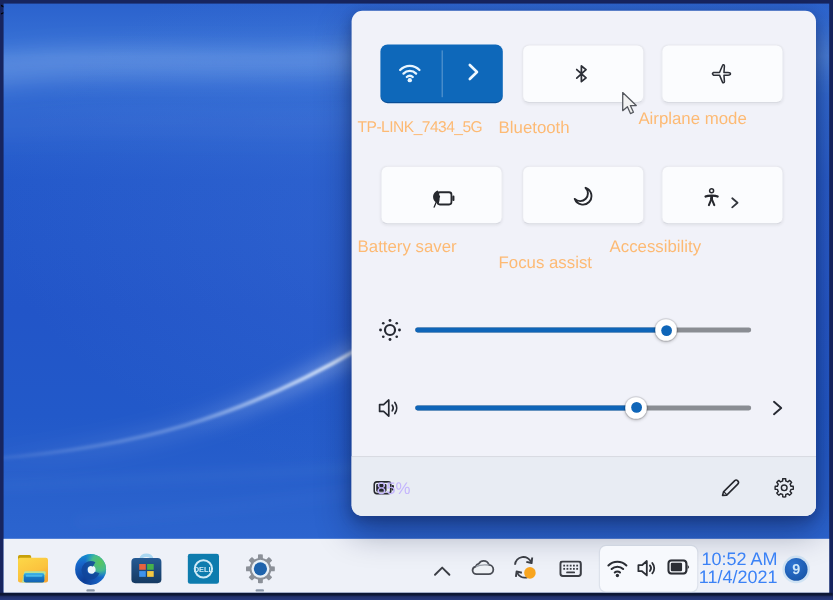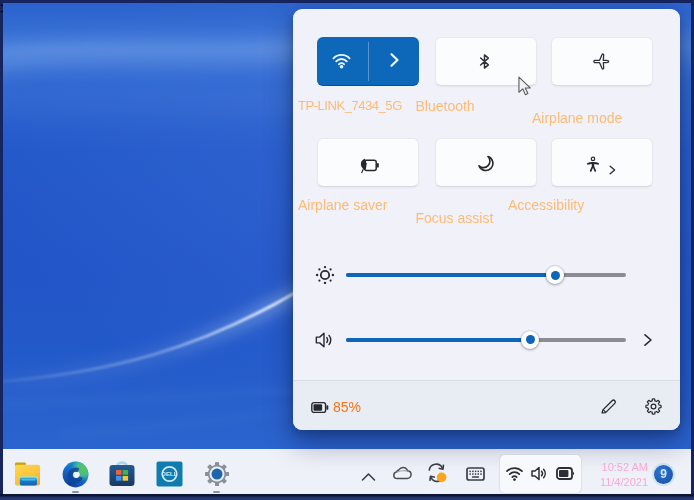--- a/index.html
+++ b/index.html
@@ -96,21 +96,21 @@
 <div class="qbtn" style="left:551px;top:37px"></div>
 <div class="abs ctr" style="left:592px;top:52px;width:19px;height:19px">
  <svg width="19" height="19" viewBox="0 0 20 20">
   <path d="M2.6 8.8 H8.0 L10.6 2.7 C11.0 1.7 12.4 2.0 12.3 3.1 L11.9 8.8 H15.4 C16.8 8.8 17.6 9.4 17.6 10 C17.6 10.6 16.8 11.2 15.4 11.2 H11.9 L12.3 16.9 C12.4 18.0 11.0 18.3 10.6 17.3 L8.0 11.2 H2.6 L1.8 10 Z" fill="none" stroke="#2c2f37" stroke-width="1.35" stroke-linejoin="round"></path>
  </svg>
 </div>
 
 
 <div class="qlabel" style="left:298px;top:98px;font-size:13px;letter-spacing:-0.45px">TP-LINK_7434_5G</div>
 <div class="qlabel" style="left:415.5px;top:98px">Bluetooth</div>
-<div class="qlabel" style="left:532px;top:110px">Airplane mode</div>
+<div class="qlabel" style="left:532px;top:90px">Airplane mode</div>
 
 
 <div class="qbtn" style="left:317px;top:138px"></div>
 <div class="abs ctr" style="left:357px;top:155px;width:22px;height:20px">
  <svg width="21" height="17" viewBox="0 0 21 17">
   <rect x="6.6" y="3.2" width="11.6" height="10.2" rx="2" fill="none" stroke="#26282e" stroke-width="1.5"></rect>
   <rect x="18.9" y="6" width="1.9" height="4.6" rx="0.9" fill="#26282e"></rect>
   <path d="M6.9 1.8 C3.5 2.7 1.9 6.4 3.5 9.7 C4.4 11.4 6 12.5 7.7 12.4 C8.9 8.9 8.5 4.5 6.9 1.8 Z" fill="#26282e"></path>
   <path d="M3.8 15.6 C5 12.2 6.3 9.4 8.2 6.6" fill="none" stroke="#26282e" stroke-width="1.15" stroke-linecap="round"></path>
  </svg>
@@ -132,21 +132,21 @@
  </svg>
 </div>
 &gt;
 <div class="abs" style="left:609px;top:160.5px">
  <svg width="7" height="10" viewBox="0 0 7 10">
       <path d="M1.2 1.2 L5.6 5 L1.2 8.8" fill="none" stroke="#33363d" stroke-width="1.5" stroke-linecap="round" stroke-linejoin="round"></path>
     </svg>
 </div>
 
 
-<div class="qlabel" style="left:298px;top:197px">Airplane saver</div>
+<div class="qlabel" style="left:298px;top:197px">Battery saver</div>
 <div class="qlabel" style="left:415.5px;top:210px">Focus assist</div>
 <div class="qlabel" style="left:508px;top:197px">Accessibility</div>
 
 
 <div class="abs" style="left:315px;top:265px">
  <svg width="20" height="20" viewBox="0 0 20 20">
   <circle cx="10" cy="10" r="4.2" fill="none" stroke="#272a33" stroke-width="1.8"></circle>
   <g fill="#272a33">
    <circle cx="10" cy="2.1" r="1.2"></circle>
         <circle cx="10" cy="17.9" r="1.2"></circle>
@@ -185,21 +185,21 @@
 </div>
 
 
 <div class="abs" style="left:311px;top:400px">
  <svg width="18" height="13" viewBox="0 0 18 13">
   <rect x="0.8" y="1.6" width="13.8" height="9.8" rx="2.2" fill="none" stroke="#26282e" stroke-width="1.4"></rect>
   <rect x="2.5" y="3.3" width="8.6" height="6.4" rx="0.9" fill="#26282e"></rect>
   <rect x="15.4" y="4.2" width="1.9" height="4.6" rx="0.9" fill="#26282e"></rect>
  </svg>
 </div>
-<div class="abs" style="left:333px;top:399px;font-size:14px;color:#f97316">85%</div>
+<div class="abs" style="left:314px;top:399px;font-size:14px;color:#c4b5fd">85%</div>
 <div class="abs" style="left:599px;top:397px">
  <svg width="19" height="19" viewBox="0 0 19 19">
   <path d="M3.1 15.9 L3.9 12.9 L13.1 3.7 A 1.9 1.9 0 0 1 15.8 6.4 L6.6 15.6 L3.1 15.9 Z" fill="none" stroke="#26282e" stroke-width="1.3" stroke-linejoin="round"></path>
   <path d="M4.1 12.7 L6.8 15.4" fill="none" stroke="#26282e" stroke-width="1.1"></path>
  </svg>
 </div>
 <div class="abs" style="left:644px;top:397px">
  <svg width="19" height="19" viewBox="0 0 24 24">
   <path d="M10.42 2.53 A9.60 9.60 0 0 1 13.58 2.53 L13.65 4.89 A7.30 7.30 0 0 1 15.86 5.81 L17.58 4.19 A9.60 9.60 0 0 1 19.81 6.42 L18.19 8.14 A7.30 7.30 0 0 1 19.11 10.35 L21.47 10.42 A9.60 9.60 0 0 1 21.47 13.58 L19.11 13.65 A7.30 7.30 0 0 1 18.19 15.86 L19.81 17.58 A9.60 9.60 0 0 1 17.58 19.81 L15.86 18.19 A7.30 7.30 0 0 1 13.65 19.11 L13.58 21.47 A9.60 9.60 0 0 1 10.42 21.47 L10.35 19.11 A7.30 7.30 0 0 1 8.14 18.19 L6.42 19.81 A9.60 9.60 0 0 1 4.19 17.58 L5.81 15.86 A7.30 7.30 0 0 1 4.89 13.65 L2.53 13.58 A9.60 9.60 0 0 1 2.53 10.42 L4.89 10.35 A7.30 7.30 0 0 1 5.81 8.14 L4.19 6.42 A9.60 9.60 0 0 1 6.42 4.19 L8.14 5.81 A7.30 7.30 0 0 1 10.35 4.89 Z" fill="none" stroke="#26282e" stroke-width="1.5" stroke-linejoin="round"></path>
   <circle cx="12" cy="12" r="3.0" fill="none" stroke="#26282e" stroke-width="1.5"></circle>
@@ -347,21 +347,21 @@
 </div>
 <div class="abs" style="left:556px;top:466px">
  <svg width="19" height="13" viewBox="0 0 19 13">
   <rect x="1" y="1" width="15" height="11" rx="2.6" fill="none" stroke="#2b2e35" stroke-width="1.8"></rect>
   <rect x="3" y="3" width="9.4" height="7" rx="1" fill="#2b2e35"></rect>
   <path d="M17 4.5 L18.3 6.5 L17 8.5 Z" fill="#2b2e35"></path>
  </svg>
 </div>
 
 
-<div class="abs" style="left:560px;top:460px;width:88px;text-align:right;font-size:11px;color:#f9a8d4;line-height:14.5px">10:52 AM<br>11/4/2021</div>
+<div class="abs" style="left:560px;top:460px;width:88px;text-align:right;font-size:15px;color:#3b82f6;line-height:14.5px">10:52 AM<br>11/4/2021</div>
 
 <div class="abs ctr" style="left:654px;top:464.5px;width:19px;height:19px;border-radius:50%;background:radial-gradient(circle at 35% 30%,#2d74d2,#15509f);box-shadow:0 0 0 2px rgba(130,190,235,.28);color:#cfe8fa;font-size:12px;font-weight:bold">9</div>
 
 
 <div class="abs" style="left:517.5px;top:76px">
  <svg width="14" height="20" viewBox="0 0 15 21">
   <polygon points="1,1 1,17.2 5.2,13.6 7.9,19.8 10.6,18.6 7.8,12.6 13.1,12.6" fill="#f2f2f2" stroke="#55585e" stroke-width="1.15" stroke-linejoin="round"></polygon>
  </svg>
 </div>
 

